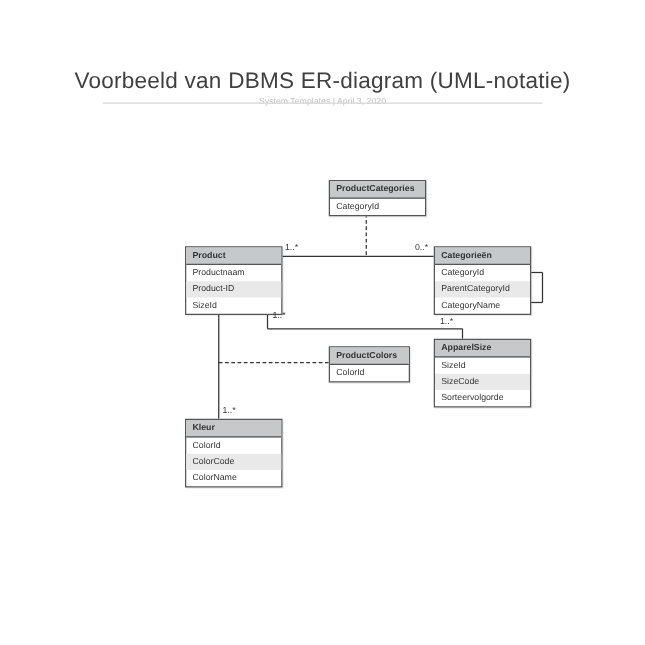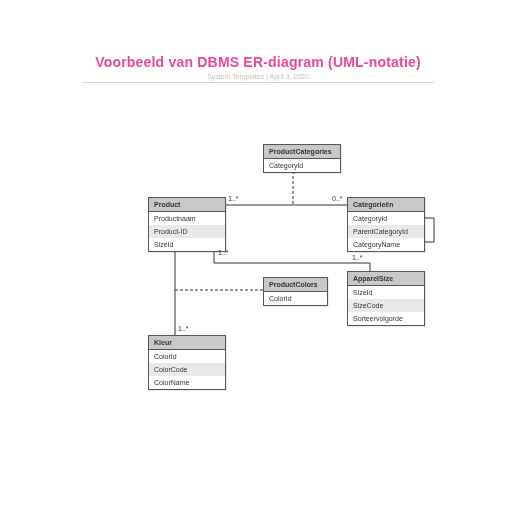--- a/index.html
+++ b/index.html
@@ -13,23 +13,23 @@
     overflow: hidden;
   }
   .header {
     position: absolute;
     top: 54px;
     left: 0;
     right: 0;
     text-align: center;
   }
   .title {
-    font-size: 14px;
-    font-weight: bold;
-    color: #ec4899;
+    font-size: 18px;
+    font-weight: normal;
+    color: #404040;
     letter-spacing: 0.2px;
   }
   .subtitle {
     font-size: 7px;
     color: #c0c0c0;
     margin-top: 3px;
   }
   .divider {
     position: absolute;
     top: 82px;

